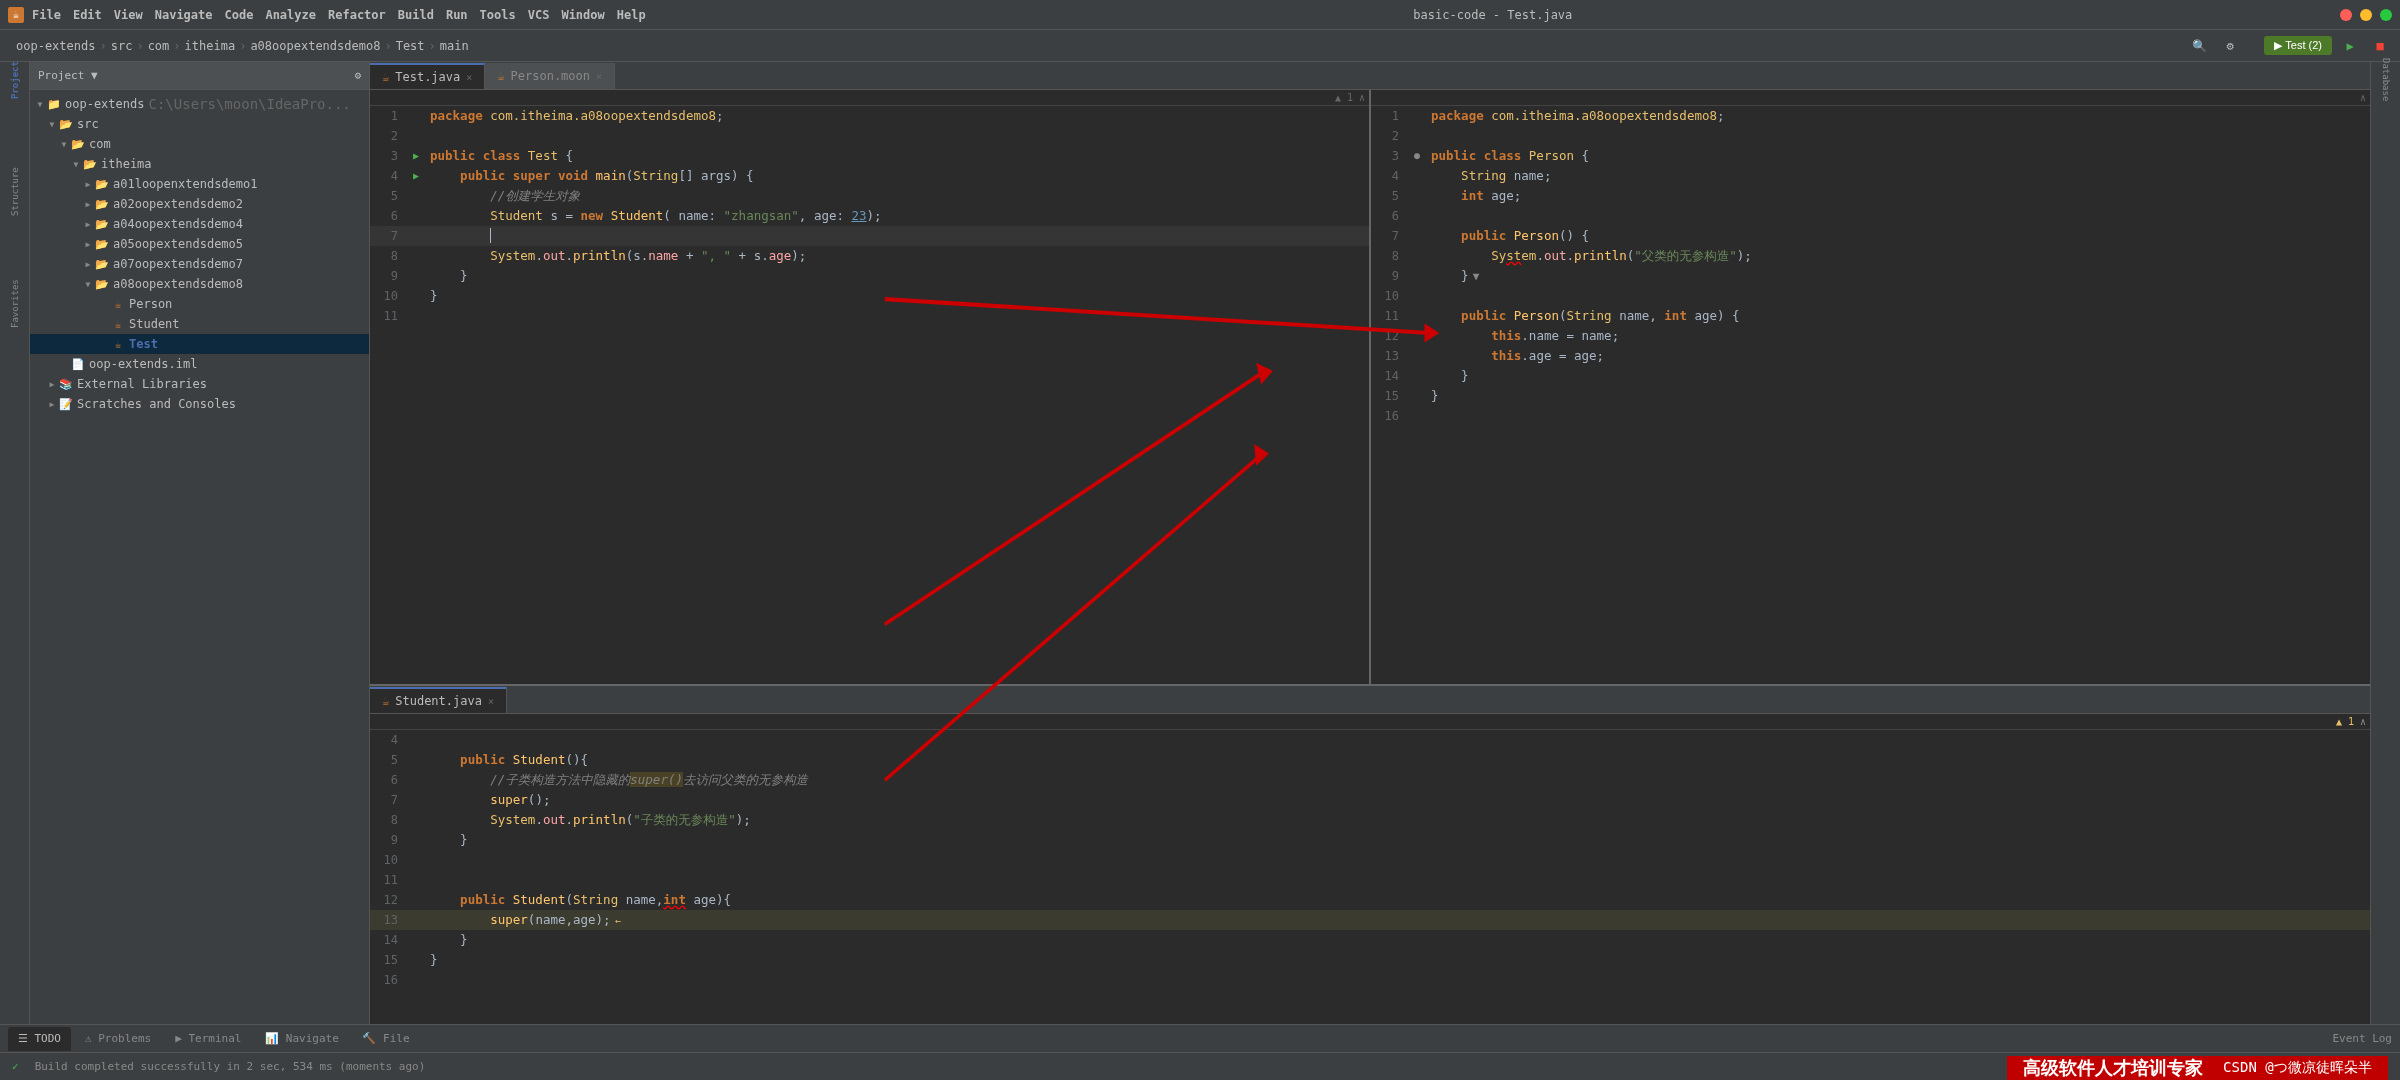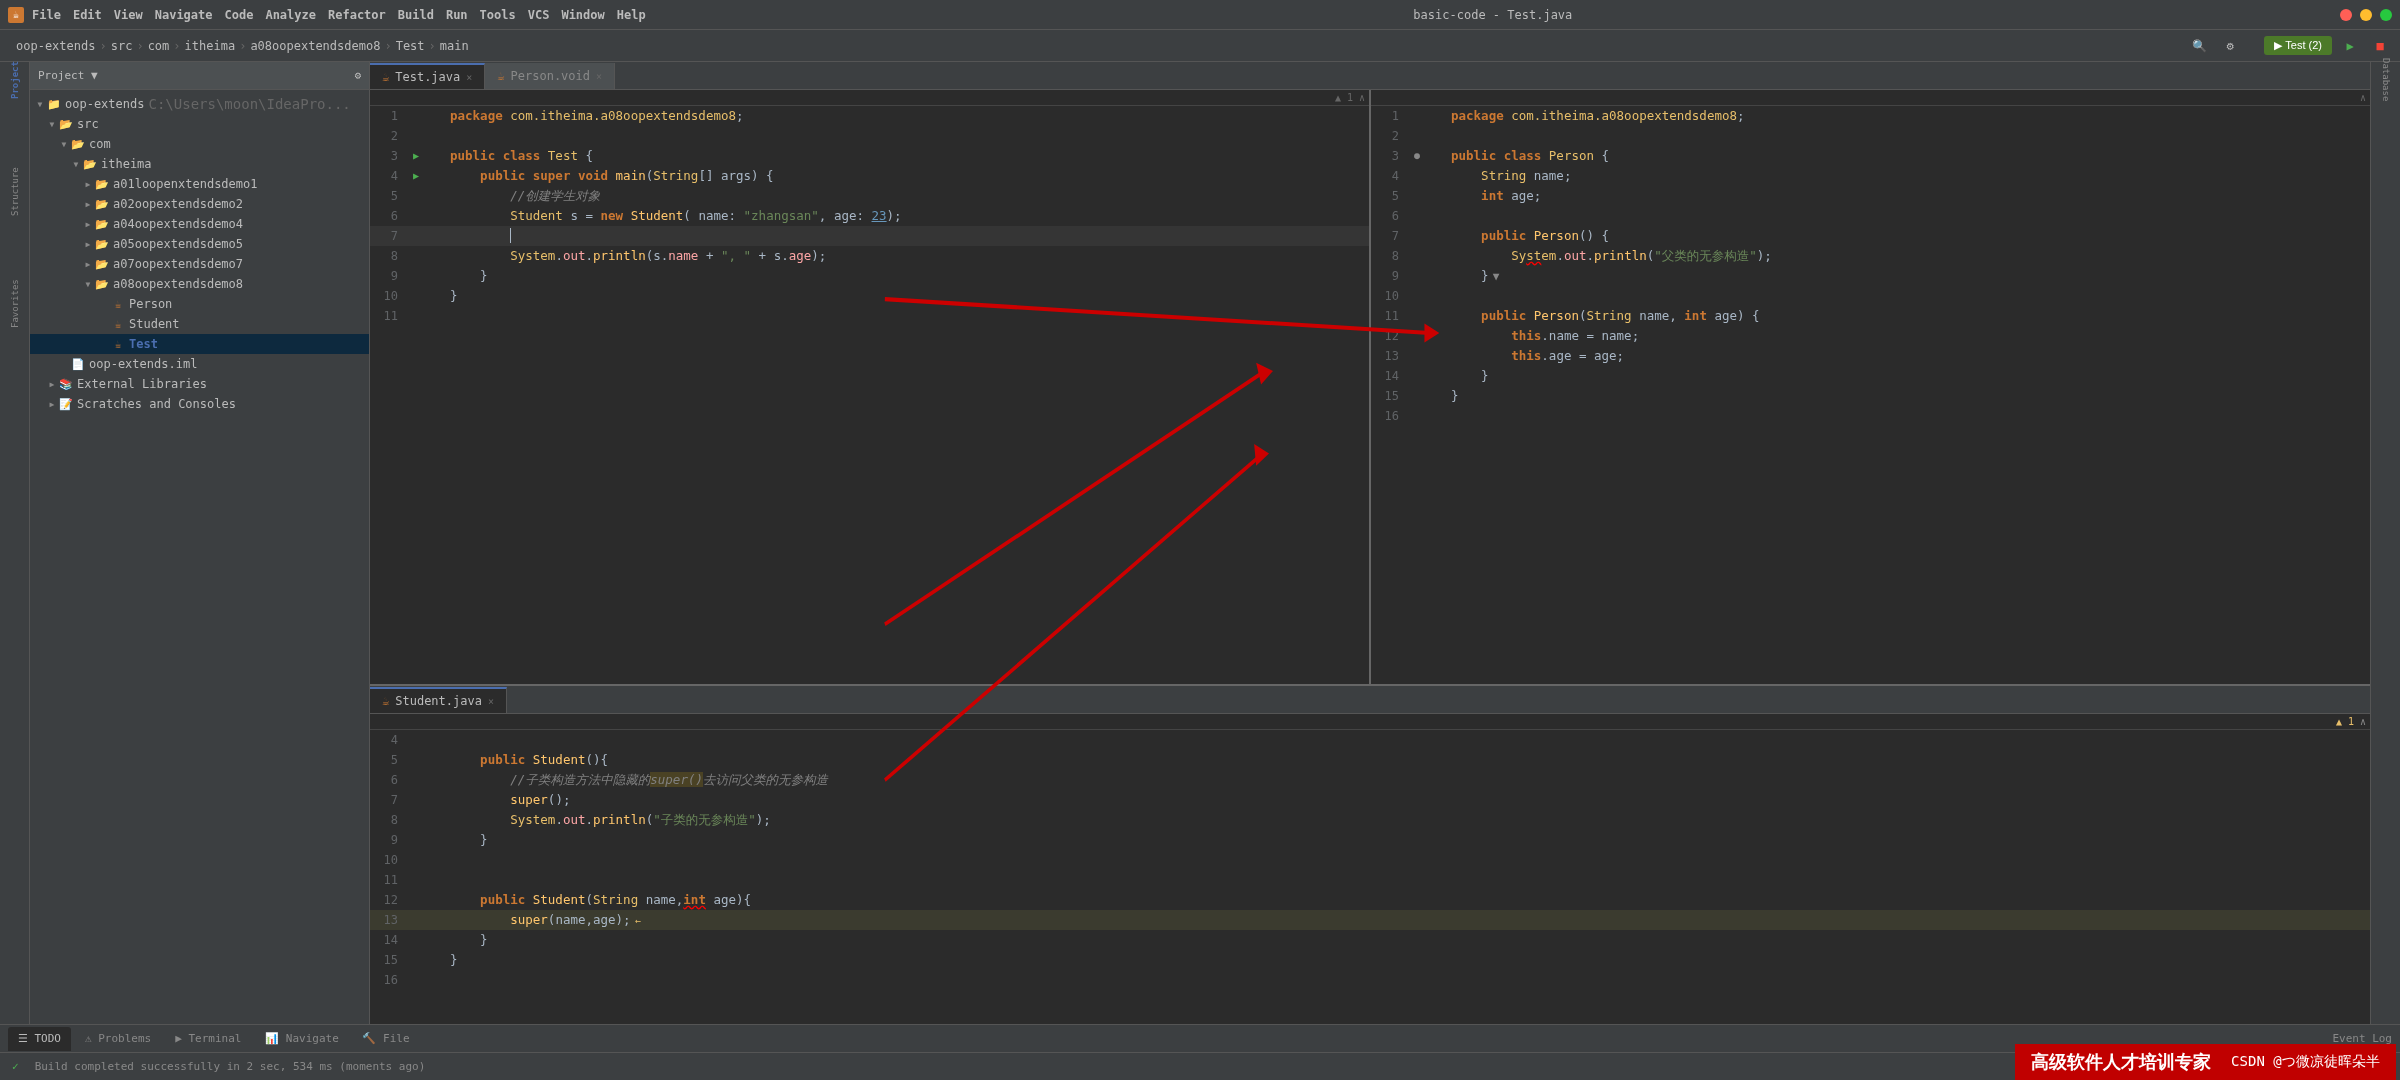--- a/index.html
+++ b/index.html
@@ -234,21 +234,20 @@
     .line-gutter {
       width: 20px;
       display: flex;align-items:center;justify-content:center;
       color: #888;
       flex-shrink: 0;
     }
     .line-content {
       flex: 1;
       white-space: pre;
       padding-left: 4px;
-      margin-left: 20px;
     }
     .line-current { background: rgba(255,255,255,0.05); }
 
     
     .kw { color: #cc7832; font-weight: bold; }
     .fn { color: #ffc66d; }
     .str { color: #6a8759; }
     .num { color: #6897bb; text-decoration: underline; }
     .cm { color: #808080; font-style: italic; }
     .cn { color: #e8bf6a; }
@@ -312,22 +311,22 @@
       top: 0; left: 0;
       width: 100%; height: 100%;
       pointer-events: none;
       z-index: 100;
     }
 
     
     .branding-banner {
       position: fixed;
       bottom: 0;
-      right: 4px;
-      height: 36px;
+      right: 12px;
+      height: 24px;
       background: #c00000;
       display: flex;
       align-items: center;
       padding: 0 16px;
       gap: 20px;
       z-index: 200;
     }
     .branding-text {
       color: white;
       font-size: 18px;
@@ -558,21 +557,21 @@
     </svg>
 
     <div class="tab-bar">
       <div class="tab active">
         <span style="color:#cc7832">☕</span>
         <span>Test.java</span>
         <span class="tab-close">×</span>
       </div>
       <div class="tab">
         <span style="color:#cc7832">☕</span>
-        <span>Person.void</span>
+        <span>Person.moon</span>
         <span class="tab-close">×</span>
       </div>
     </div>
 
     <div class="editor-top-area">
 
       <div class="split-left">
         <div class="code-editor">
 
           <div style="display:flex;align-items:center;padding:2px 4px;font-size:10px;color:#666;border-bottom:1px solid #444;justify-content:flex-end;">

